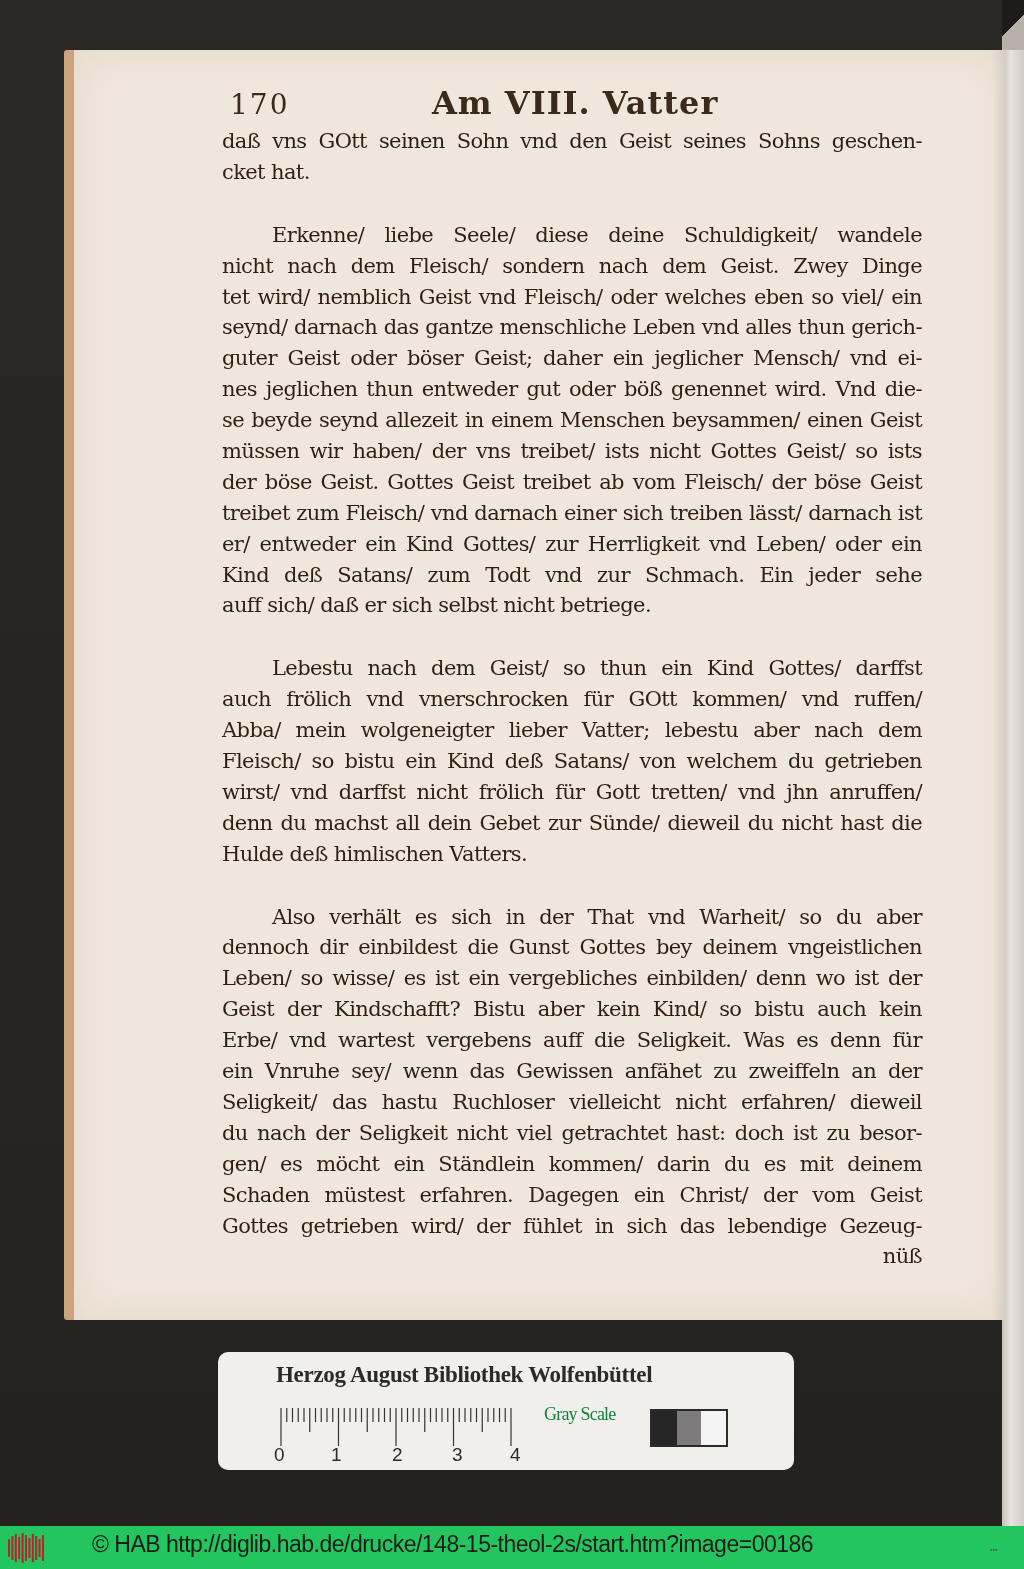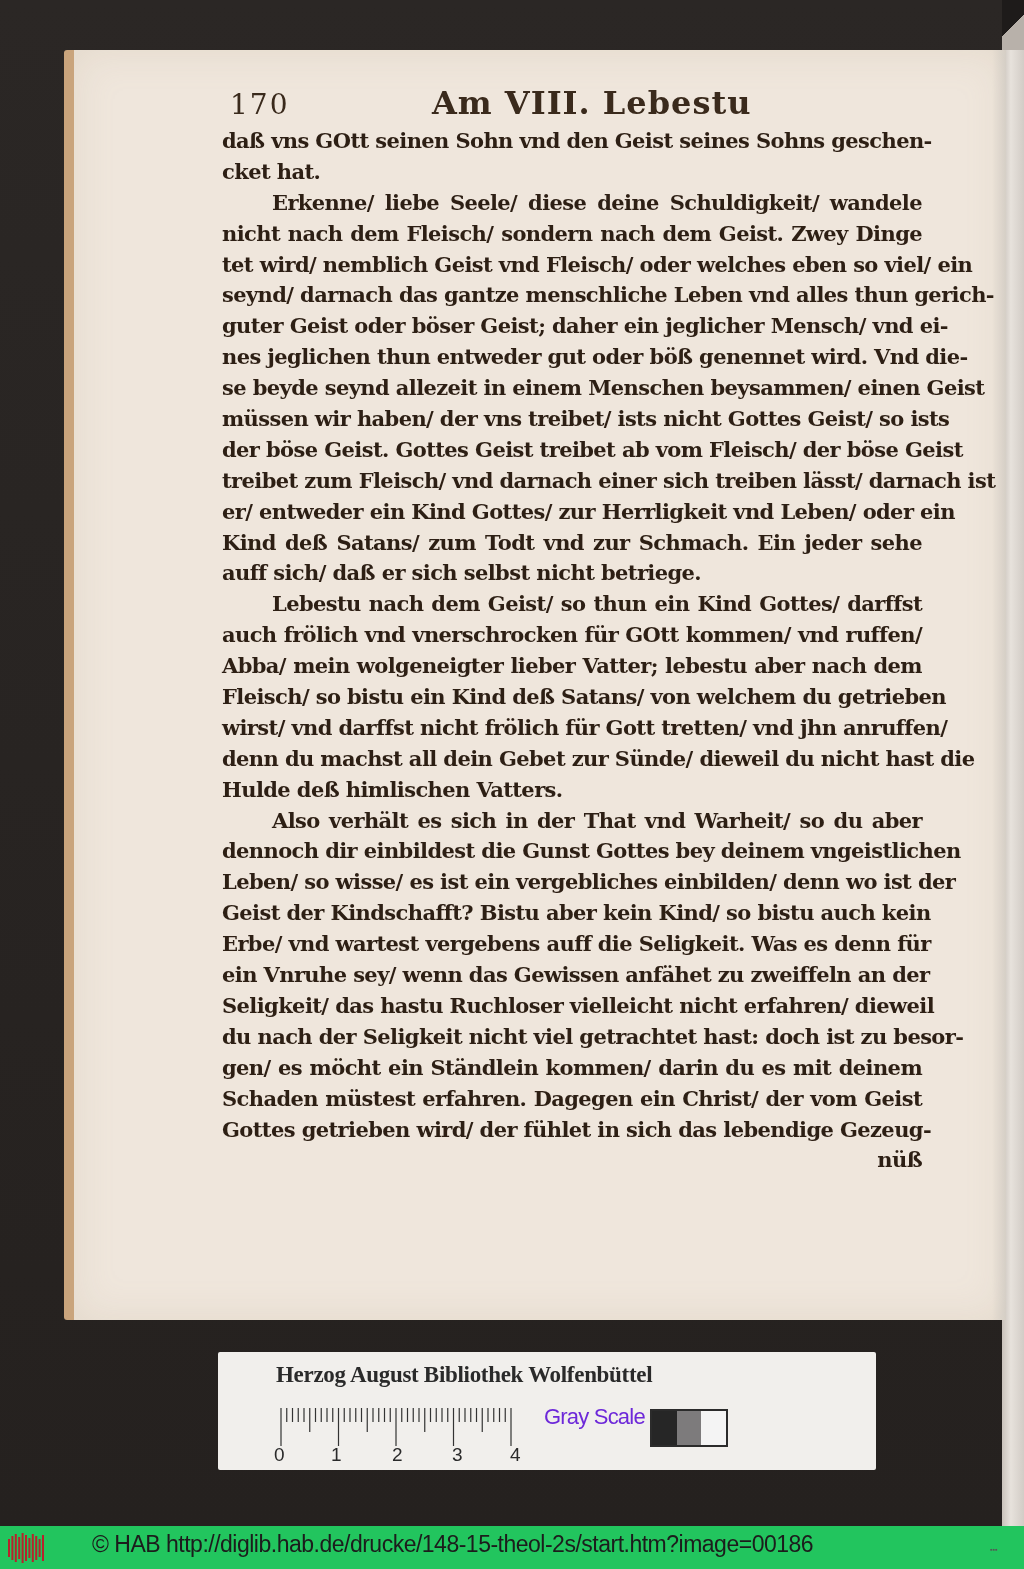--- a/index.html
+++ b/index.html
@@ -42,55 +42,55 @@
   }
   .running-title {
     position: absolute; left: 210px; top: -4px; font-size: 32px; color: #3a2a1c;
     font-family: "DejaVu Serif", serif; font-weight: bold; letter-spacing: 1px;
   }
   .body-text {
     position: absolute; left: 222px; top: 126px; width: 700px;
   }
   .line {
     height: 30.9px; line-height: 30.9px; font-size: 21px; color: #2d1f14;
-    font-family: "DejaVu Serif", serif; font-weight: bold;
+    font-family: "DejaVu Serif", serif; font-weight: normal;
     white-space: nowrap; letter-spacing: -0.6px;
     text-align: justify; text-align-last: justify;
   }
-  .line.indent { padding-left: 50px; }
+  .line.indent { padding-left: 50px; margin-top: 32px; }
   .line.last { text-align-last: left; }
   .line.right { text-align: right; text-align-last: right; }
   .marginalia {
     position: absolute; left: 130px; top: 250px; width: 84px;
     text-align: center; font-size: 14px; color: #3a2a1c;
     font-family: "DejaVu Serif", serif; font-weight: bold; line-height: 21px;
   }
   .scale-card {
-    position: absolute; left: 218px; top: 1352px; width: 658px; height: 118px;
+    position: absolute; left: 218px; top: 1352px; width: 576px; height: 118px;
     background: #f1efec;
-    border-radius: 2px;
+    border-radius: 10px;
   }
   .scale-title {
     position: absolute; left: 58px; top: 10px; font-size: 23px; color: #2a2a2a;
     font-family: "Liberation Serif", serif; font-weight: bold; letter-spacing: -0.3px;
   }
   .ruler {
     position: absolute; left: 62px; top: 54px; width: 232px; height: 40px;
   }
   .ruler svg { position: absolute; left: 0; top: 0; }
   .ruler-labels {
     position: absolute; left: 56px; top: 92px; width: 260px; height: 22px;
   }
   .ruler-label {
     position: absolute; top: 0; font-size: 19px; color: #2a2a2a;
     font-family: "Liberation Sans", sans-serif;
   }
   .grayscale-label {
-    position: absolute; left: 326px; top: 52px; font-size: 22px; color: #6d28d9;
-    font-family: Liberation Sans, sans-serif; letter-spacing: -0.8px;
+    position: absolute; left: 326px; top: 52px; font-size: 18px; color: #15803d;
+    font-family: Liberation Serif, serif; letter-spacing: -0.8px;
   }
   .grayscale-swatches {
     position: absolute; left: 432px; top: 57px; width: 78px; height: 38px;
     display: flex; border: 2px solid #2b2b2b;
   }
   .swatch { flex: 1; height: 100%; }
   .footer {
     position: absolute; left: 0; top: 1526px; width: 1024px; height: 55px;
     background: #22c55e;
     display: flex; align-items: center;
@@ -111,21 +111,21 @@
 <body>
 
 <div class="viewer">
   <div class="spine"></div>
   <div class="spine-top"></div>
 
   <div class="page"></div>
 
   <div class="header">
     <span class="page-number">170</span>
-    <span class="running-title">Am VIII. Lebestu</span>
+    <span class="running-title">Am VIII. Vatter</span>
   </div>
 
 
   <div class="body-text" id="body-text">
       <div class="line">daß vns GOtt seinen Sohn vnd den Geist seines Sohns geschen-</div>
       <div class="line last">cket hat.</div>
       <div class="line indent">Erkenne/ liebe Seele/ diese deine Schuldigkeit/ wandele</div>
       <div class="line">nicht nach dem Fleisch/ sondern nach dem Geist.   Zwey Dinge</div>
       <div class="line">tet wird/ nemblich Geist vnd Fleisch/ oder welches eben so viel/ ein</div>
       <div class="line">seynd/ darnach das gantze menschliche Leben vnd alles thun gerich-</div>

